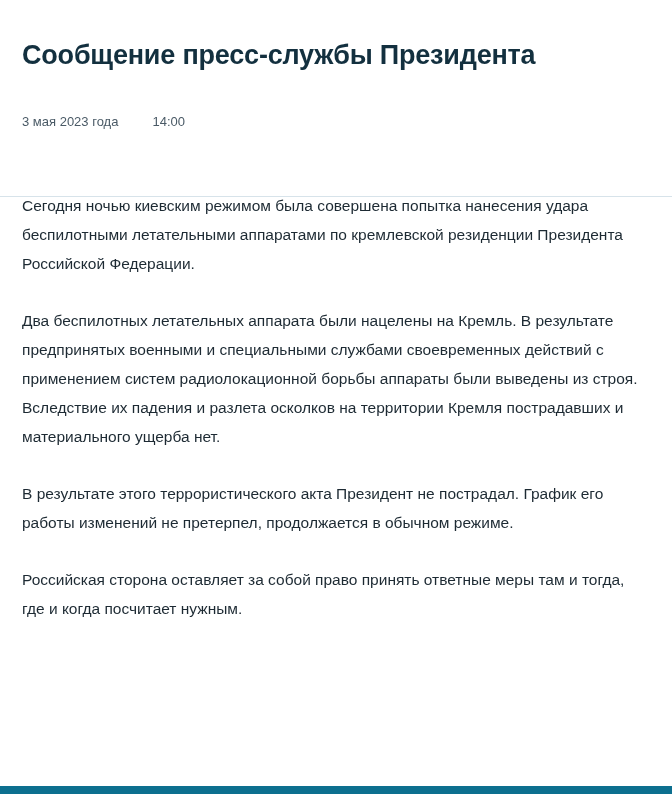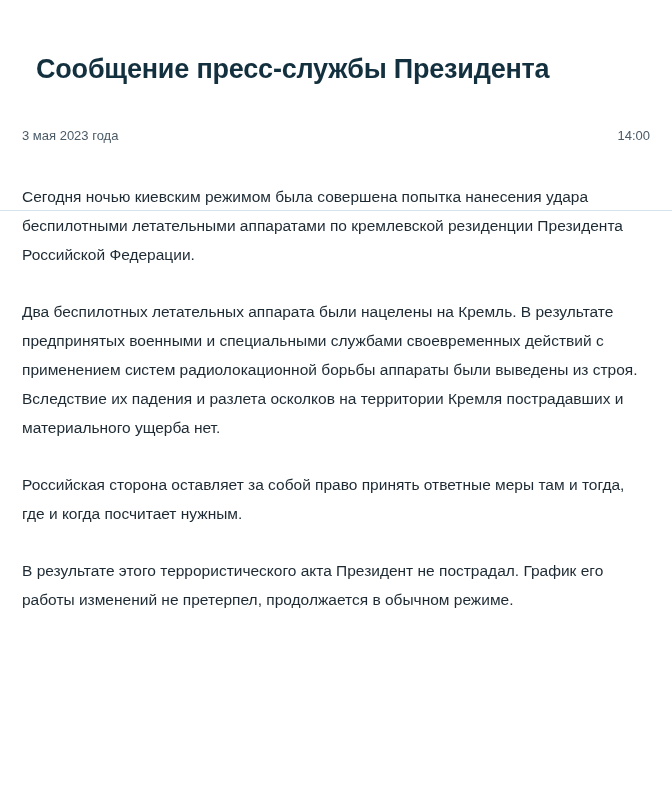--- a/index.html
+++ b/index.html
@@ -21,48 +21,47 @@
     box-sizing: border-box;
     padding: 0 22px;
     position: relative;
   }
   .article-title {
     font-size: 27px;
     line-height: 34px;
     font-weight: bold;
     color: #13303f;
     letter-spacing: -0.2px;
-    margin: 14px;
+    margin: 0;
     padding-top: 38px;
   }
   .meta-row {
     display: flex;
     align-items: baseline;
     margin-top: 42px;
     font-size: 13px;
     color: #4a5a66;
-    justify-content: space-between;
   }
   .meta-date {
     white-space: nowrap;
   }
   .meta-time {
     margin-left: 34px;
     white-space: nowrap;
   }
   .divider {
     position: absolute;
     left: 0;
     right: 0;
     top: 196px;
     height: 1px;
     background: #d7e3ea;
   }
   .article-body {
-    margin-top: 39px;
+    margin-top: 62px;
   }
   .article-body p {
     margin: 0 0 28px 0;
     font-size: 15.5px;
     line-height: 29px;
     color: #1d2a33;
   }
   .article-body p:last-child {
     margin-bottom: 0;
   }
@@ -85,18 +84,18 @@
   <div class="meta-row">
     <span class="meta-date">3 мая 2023 года</span>
     <span class="meta-time">14:00</span>
   </div>
 
   <div class="divider"></div>
 
   <div class="article-body">
     <p>Сегодня ночью киевским режимом была совершена попытка нанесения удара беспилотными летательными аппаратами по кремлевской резиденции Президента Российской Федерации.</p>
     <p>Два беспилотных летательных аппарата были нацелены на Кремль. В результате предпринятых военными и специальными службами своевременных действий с применением систем радиолокационной борьбы аппараты были выведены из строя. Вследствие их падения и разлета осколков на территории Кремля пострадавших и материального ущерба нет.</p>
+    <p>В результате этого террористического акта Президент не пострадал. График его работы изменений не претерпел, продолжается в обычном режиме.</p>
     <p>Российская сторона оставляет за собой право принять ответные меры там и тогда, где и когда посчитает нужным.</p>
-    <p>В результате этого террористического акта Президент не пострадал. График его работы изменений не претерпел, продолжается в обычном режиме.</p>
   </div>
 
   <div class="footer-accent"></div>
 </div>
 
 </body></html>

